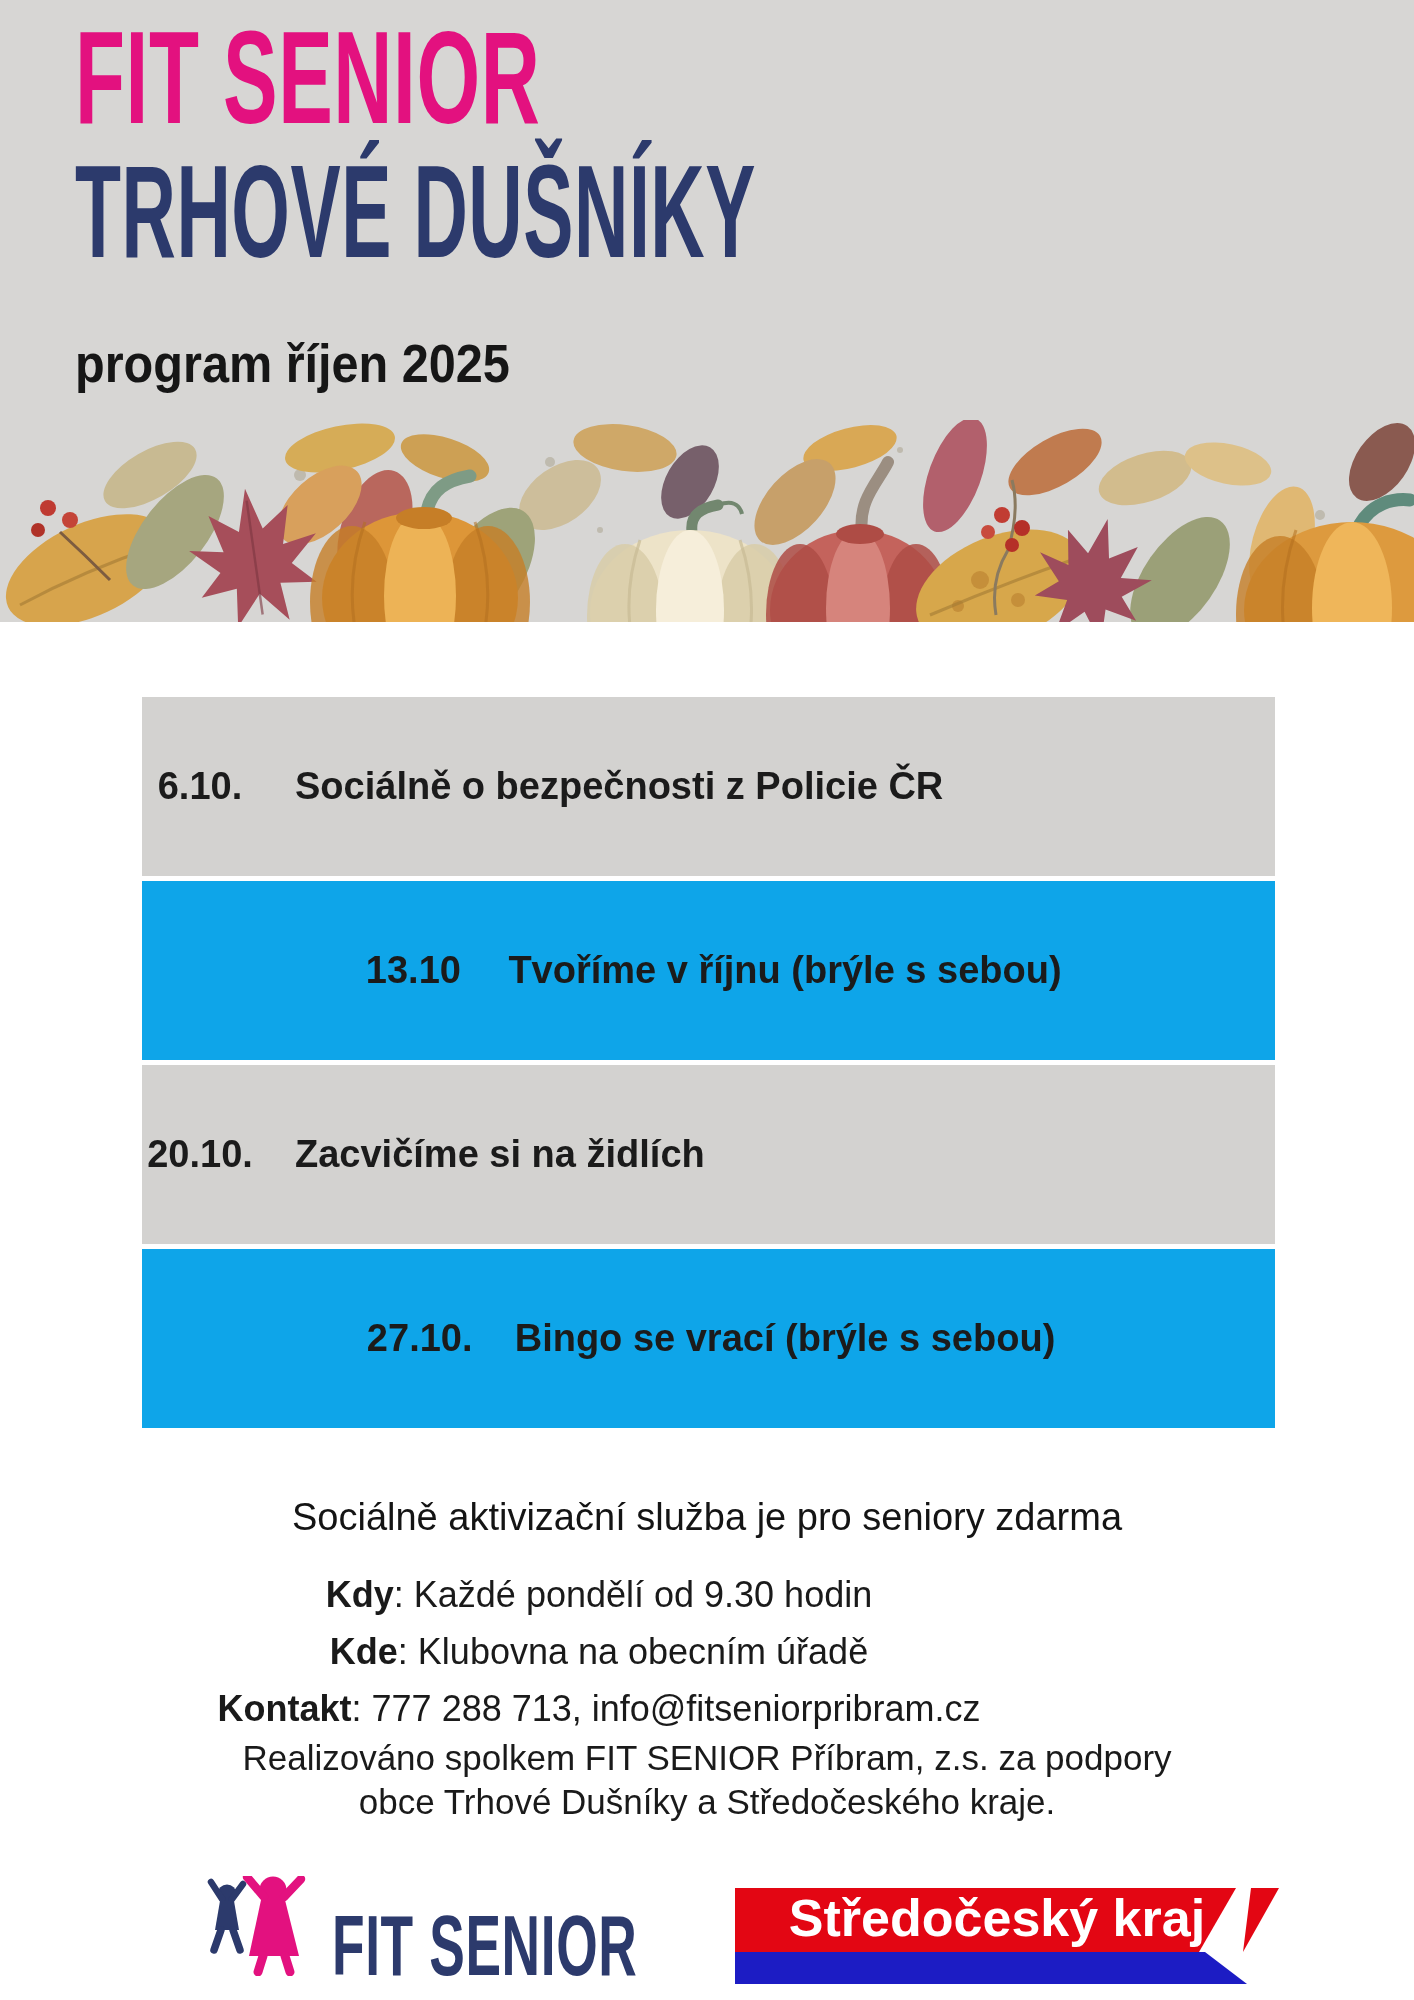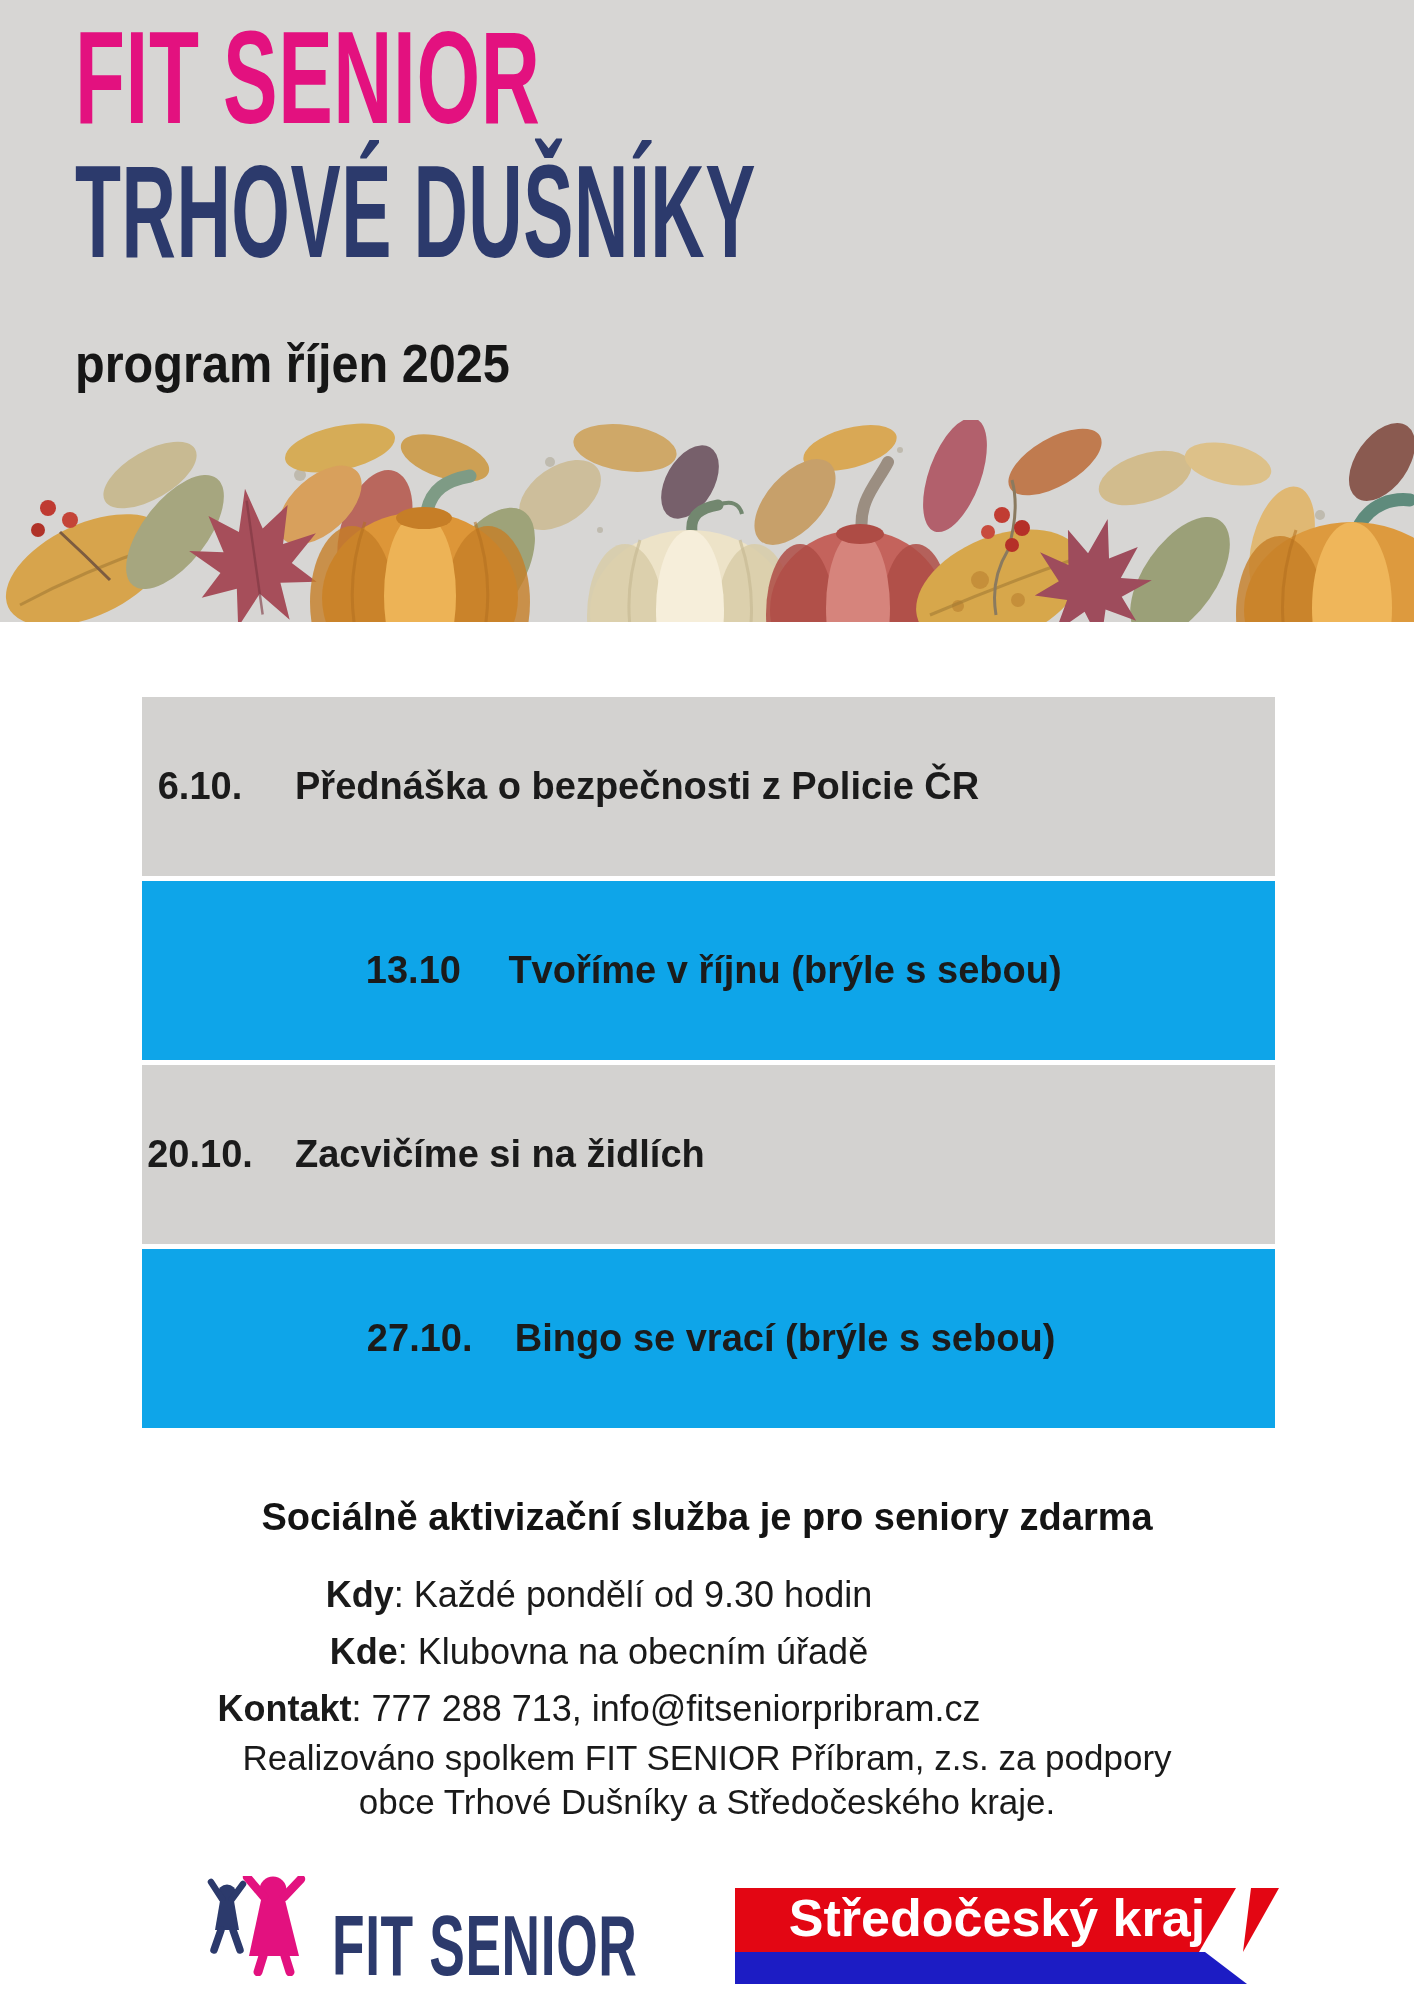--- a/index.html
+++ b/index.html
@@ -45,21 +45,21 @@
   }
   .row.dark  { background:#d3d2d0; }
   .row.light { background:#0ea5e9;justify-content:center; }
   .cell-date {
     flex:0 0 116px; text-align:center; white-space:nowrap;
   }
   .cell-activity { margin-left:37px; white-space:nowrap; }
   
   .info-headline {
     position:absolute; left:0; top:1496px; width:1414px;
-    text-align:center; font-size:38px; font-weight:700; color:#141414;
+    text-align:center; font-size:38px; font-weight:400; color:#141414;
   }
   .info-details {
     position:absolute; left:0; top:1566px; width:1198px;
     text-align:center; font-size:36px; color:#1a1a1a; line-height:57px;
   }
   .info-details b { font-weight:700; }
   .info-note {
     position:absolute; left:0; top:1736px; width:1414px;
     text-align:center; font-size:35px; color:#1a1a1a; line-height:44px;
   }
@@ -188,21 +188,21 @@
         <ellipse cx="1280" cy="194" rx="44" ry="78" fill="#c67e27" opacity="0.8"></ellipse>
         <ellipse cx="1352" cy="188" rx="40" ry="86" fill="#efb65a"></ellipse>
         <path d="M1296,110 Q1268,190 1298,268" stroke="#b26f1f" stroke-width="3" fill="none" opacity="0.55"></path>
       </g>
     </svg>
   </div>
 
   <div class="schedule">
     <div class="row dark">
       <div class="cell-date">6.10.</div>
-      <div class="cell-activity">Přednáška o bezpečnosti z Policie ČR</div>
+      <div class="cell-activity">Sociálně o bezpečnosti z Policie ČR</div>
     </div>
     <div class="row light">
       <div class="cell-date">13.10</div>
       <div class="cell-activity">Tvoříme v říjnu (brýle s sebou)</div>
     </div>
     <div class="row dark">
       <div class="cell-date">20.10.</div>
       <div class="cell-activity">Zacvičíme si na židlích</div>
     </div>
     <div class="row light">

